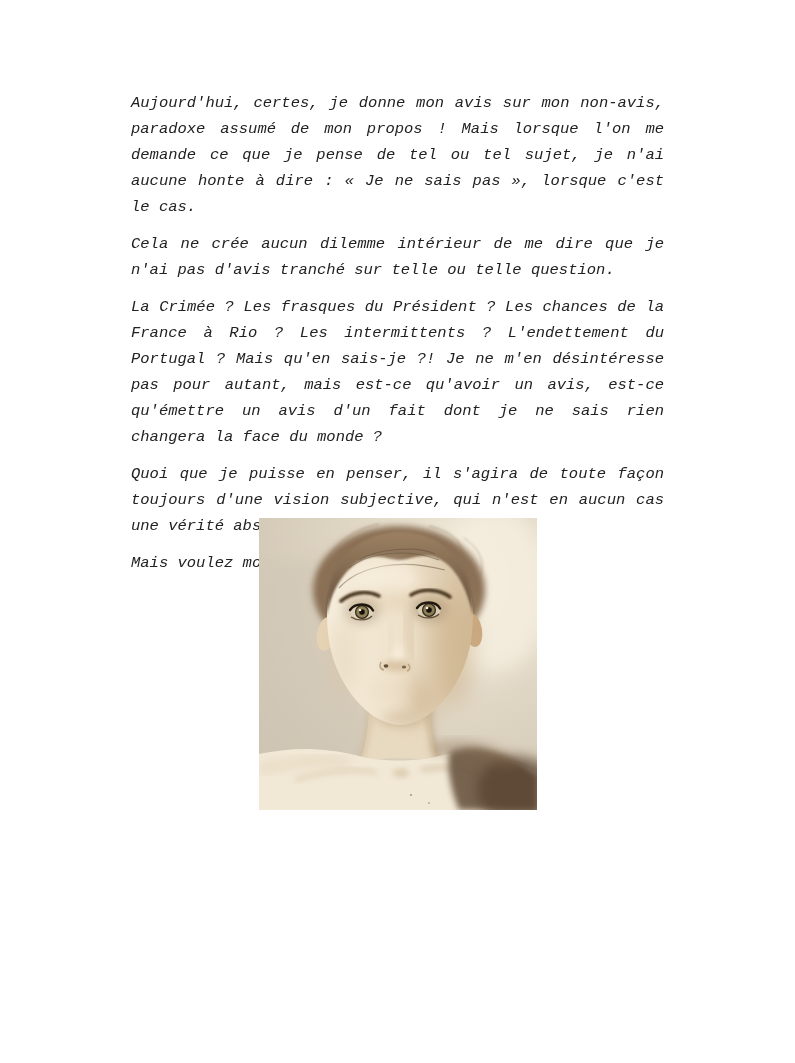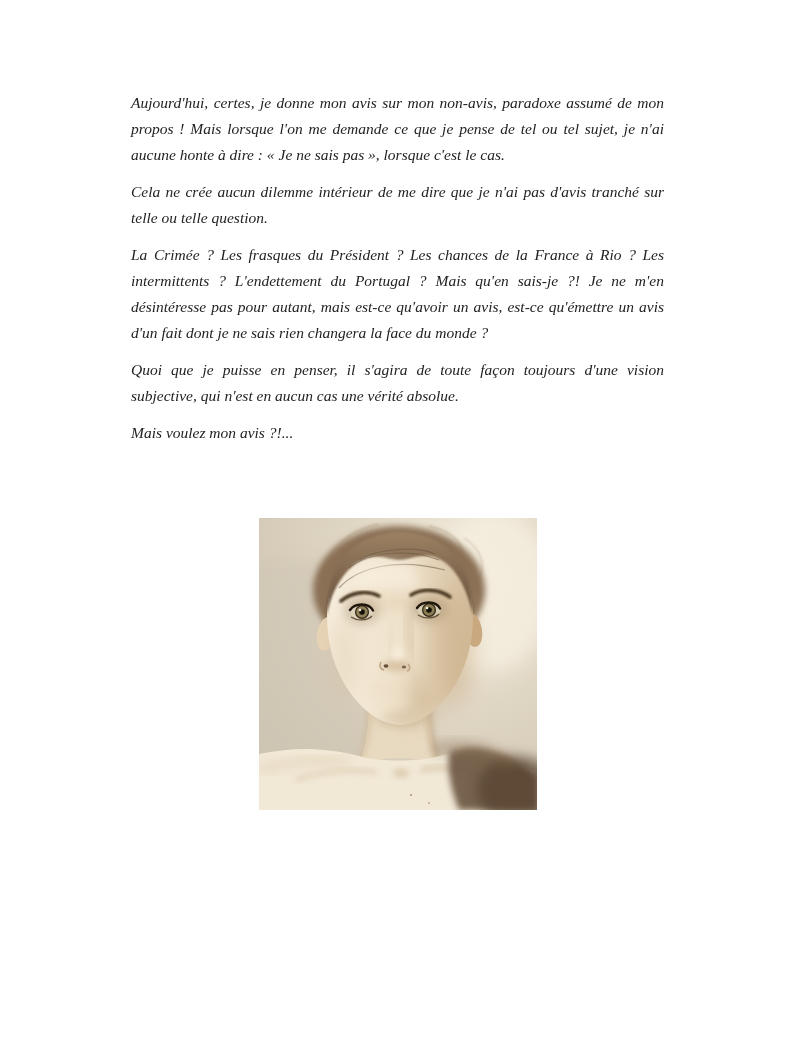--- a/index.html
+++ b/index.html
@@ -1,21 +1,21 @@
 <!DOCTYPE html>
 <html><head>
 <meta charset="utf-8">
 <style>
   html,body { margin:0; padding:0; background:#ffffff; }
   .page {
     position:relative;
     width:795px; height:1030px;
     background:#ffffff;
     overflow:hidden;
-    font-family:Liberation Serif, serif;
+    font-family:Liberation Mono, monospace;
   }
   .text-block {
     position:absolute;
     left:131px; top:90px;
     width:533px;
   }
   .text-block p {
     margin:0 0 11px 0;
     font-style:italic;
     font-size:15.5px;

